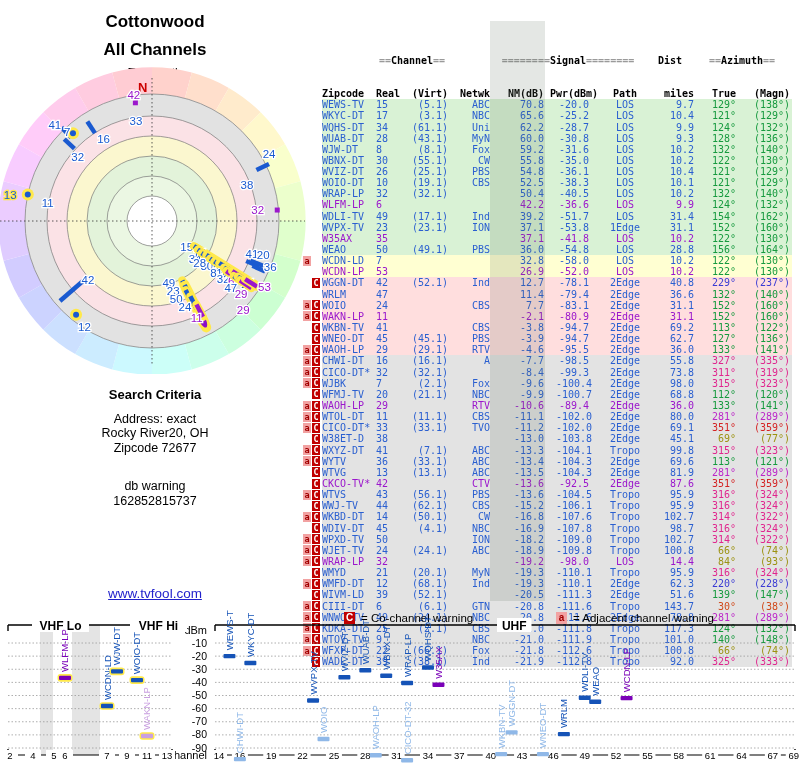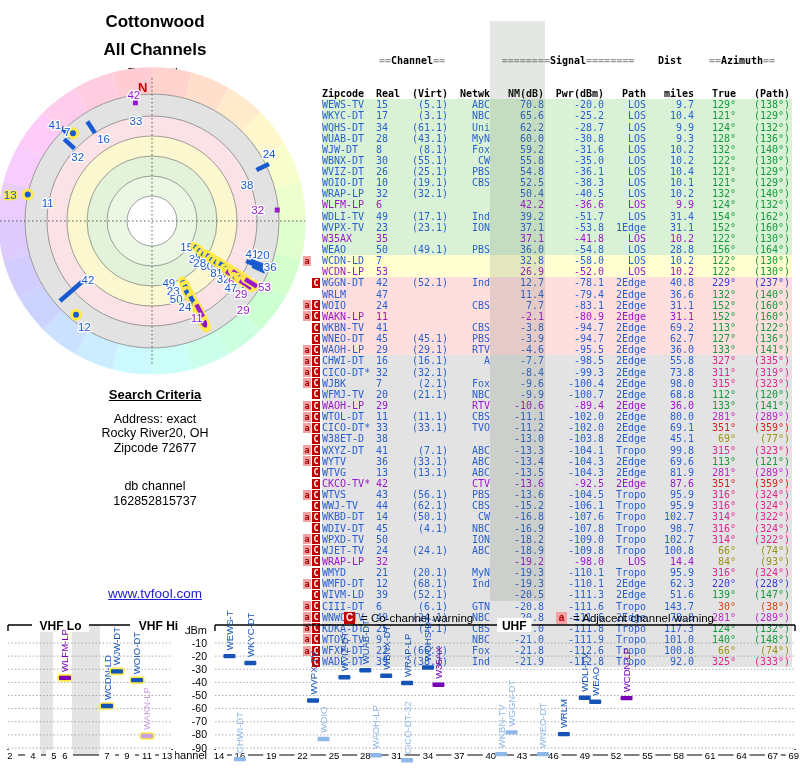--- a/index.html
+++ b/index.html
@@ -5,30 +5,30 @@
 html,body{margin:0;padding:0;background:#fff}
 body{width:800px;height:768px;position:relative;font-family:"Liberation Sans",sans-serif;color:#000;overflow:hidden}
 .abs{position:absolute}
 .ctr{text-align:center}
 
 #title1{left:0;top:12px;width:310px;font-size:17px;font-weight:bold}
 #title2{left:0;top:40px;width:310px;font-size:17px;font-weight:bold}
 #truenorth{left:0;top:66px;width:310px;font-size:12px}
 #radar-svg{left:0;top:58px}
 #search{left:0;top:388px;width:310px;font-size:12.5px;line-height:14.5px}
-#search .hd{font-weight:bold;text-decoration:underline;font-size:13px;margin-bottom:9px}
+#search .hd{font-weight:bold;font-size:13px;margin-bottom:9px}
 #search .gap{height:24px}
 #link{left:0;top:586px;width:310px;font-size:13.5px}
 #link a{color:#2222cc}
 
 #tbl{left:302px;top:10px;width:496px;font-family:"DejaVu Sans Mono","Liberation Mono",monospace;font-size:10px;line-height:11.15px;white-space:pre}
 .trow{position:relative;height:11.15px}
 .cells{margin-left:20px;width:470px;display:flex}
 .c0{width:54px}.c1{width:24px;text-align:left}.c2{width:48px;text-align:right}.c3{width:42px;text-align:right}
-.c4{width:54px;text-align:right}.c5{width:60px;text-align:right}.c6{width:42px;text-align:right}
+.c4{width:54px;text-align:right}.c5{width:60px;text-align:center}.c6{width:42px;text-align:center}
 .c7{width:48px;text-align:right}.c8{width:42px;text-align:right}.c9{width:54px;text-align:right}
 .bg-g .cells{background:#d9f2d5}.bg-y .cells{background:#ffffd2}.bg-p .cells{background:#ffdede}.bg-gr .cells{background:#e3e3e3}
 .t-b{color:#2a5fd0}.t-pu{color:#9b17cc}
 .hrow{font-weight:bold;color:#000}
 .eq{color:#9a9a9a;font-weight:bold}
 .ba,.bc{position:absolute;top:0.5px;width:8px;height:10px;font-size:8.5px;font-weight:bold;text-align:center;line-height:10px}
 .ba{left:1px;background:#f2a2a2;color:#a00000}
 .bc{left:10px;background:#c00000;color:#fff}
 #nmband{left:490px;top:21px;width:55px;height:580px;background:rgba(90,105,90,0.16);pointer-events:none}
 
@@ -178,34 +178,34 @@
     <text x="190.69831077904655" y="263.70747543446697" fill="#9b17cc" font-size="11.5" stroke="#fff" stroke-width="2.5" paint-order="stroke">11</text>
     <text x="236.82230508962238" y="255.82230508962238" fill="#9b17cc" font-size="11.5" stroke="#fff" stroke-width="2.5" paint-order="stroke">29</text>
   </svg>
 
 <div class="abs ctr" id="search">
   <div class="hd">Search Criteria</div>
   <div>Address: exact</div>
   <div>Rocky River20, OH</div>
   <div>Zipcode 72677</div>
   <div class="gap"></div>
-  <div>db channel</div>
+  <div>db warning</div>
   <div>162852815737</div>
 </div>
 <div class="abs ctr" id="link"><a href="#">www.tvfool.com</a></div>
 
 <div class="abs" id="tbl">
   <div class="trow hrow">
     <div class="cells" style="background:none">
       <span class="c0"></span><span style="width:72px;text-align:center;display:inline-block"><span class="eq">==</span><span>Channel</span><span class="eq">==</span></span><span class="c3"></span><span style="width:156px;text-align:center;display:inline-block"><span class="eq">========</span><span>Signal</span><span class="eq">========</span></span><span style="width:48px;text-align:center;display:inline-block">Dist</span><span style="width:96px;text-align:center;display:inline-block"><span class="eq">==</span><span>Azimuth</span><span class="eq">==</span></span>
     </div>
   </div>
   <div class="trow hrow">
     <div class="cells" style="background:none">
-      <span class="c0">Zipcode</span><span class="c1">Real</span><span class="c2">(Virt)</span><span class="c3">Netwk</span><span class="c4">NM(dB)</span><span class="c5">Pwr(dBm)</span><span class="c6">Path</span><span class="c7">miles</span><span class="c8">True</span><span class="c9">(Path)</span>
+      <span class="c0">Zipcode</span><span class="c1">Real</span><span class="c2">(Virt)</span><span class="c3">Netwk</span><span class="c4">NM(dB)</span><span class="c5">Pwr(dBm)</span><span class="c6">Path</span><span class="c7">miles</span><span class="c8">True</span><span class="c9">(Magn)</span>
     </div>
   </div>
   <div><div class="trow bg-g"><div class="cells t-b"><span class="c0">WEWS-TV</span><span class="c1">15</span><span class="c2">(5.1)</span><span class="c3">ABC</span><span class="c4">70.8</span><span class="c5">-20.0</span><span class="c6">LOS</span><span class="c7">9.7</span><span class="c8" style="color: rgb(22, 154, 62);">129°</span><span class="c9" style="color: rgb(22, 154, 62);">(138°)</span></div></div><div class="trow bg-g"><div class="cells t-b"><span class="c0">WKYC-DT</span><span class="c1">17</span><span class="c2">(3.1)</span><span class="c3">NBC</span><span class="c4">65.6</span><span class="c5">-25.2</span><span class="c6">LOS</span><span class="c7">10.4</span><span class="c8" style="color: rgb(22, 154, 62);">121°</span><span class="c9" style="color: rgb(22, 154, 62);">(129°)</span></div></div><div class="trow bg-g"><div class="cells t-b"><span class="c0">WQHS-DT</span><span class="c1">34</span><span class="c2">(61.1)</span><span class="c3">Uni</span><span class="c4">62.2</span><span class="c5">-28.7</span><span class="c6">LOS</span><span class="c7">9.9</span><span class="c8" style="color: rgb(22, 154, 62);">124°</span><span class="c9" style="color: rgb(22, 154, 62);">(132°)</span></div></div><div class="trow bg-g"><div class="cells t-b"><span class="c0">WUAB-DT</span><span class="c1">28</span><span class="c2">(43.1)</span><span class="c3">MyN</span><span class="c4">60.0</span><span class="c5">-30.8</span><span class="c6">LOS</span><span class="c7">9.3</span><span class="c8" style="color: rgb(22, 154, 62);">128°</span><span class="c9" style="color: rgb(22, 154, 62);">(136°)</span></div></div><div class="trow bg-g"><div class="cells t-b"><span class="c0">WJW-DT</span><span class="c1">8</span><span class="c2">(8.1)</span><span class="c3">Fox</span><span class="c4">59.2</span><span class="c5">-31.6</span><span class="c6">LOS</span><span class="c7">10.2</span><span class="c8" style="color: rgb(22, 154, 62);">132°</span><span class="c9" style="color: rgb(22, 154, 62);">(140°)</span></div></div><div class="trow bg-g"><div class="cells t-b"><span class="c0">WBNX-DT</span><span class="c1">30</span><span class="c2">(55.1)</span><span class="c3">CW</span><span class="c4">55.8</span><span class="c5">-35.0</span><span class="c6">LOS</span><span class="c7">10.2</span><span class="c8" style="color: rgb(22, 154, 62);">122°</span><span class="c9" style="color: rgb(22, 154, 62);">(130°)</span></div></div><div class="trow bg-g"><div class="cells t-b"><span class="c0">WVIZ-DT</span><span class="c1">26</span><span class="c2">(25.1)</span><span class="c3">PBS</span><span class="c4">54.8</span><span class="c5">-36.1</span><span class="c6">LOS</span><span class="c7">10.4</span><span class="c8" style="color: rgb(22, 154, 62);">121°</span><span class="c9" style="color: rgb(22, 154, 62);">(129°)</span></div></div><div class="trow bg-g"><div class="cells t-b"><span class="c0">WOIO-DT</span><span class="c1">10</span><span class="c2">(19.1)</span><span class="c3">CBS</span><span class="c4">52.5</span><span class="c5">-38.3</span><span class="c6">LOS</span><span class="c7">10.1</span><span class="c8" style="color: rgb(22, 154, 62);">121°</span><span class="c9" style="color: rgb(22, 154, 62);">(129°)</span></div></div><div class="trow bg-g"><div class="cells t-b"><span class="c0">WRAP-LP</span><span class="c1">32</span><span class="c2">(32.1)</span><span class="c3"></span><span class="c4">50.4</span><span class="c5">-40.5</span><span class="c6">LOS</span><span class="c7">10.2</span><span class="c8" style="color: rgb(22, 154, 62);">132°</span><span class="c9" style="color: rgb(22, 154, 62);">(140°)</span></div></div><div class="trow bg-g"><div class="cells t-pu"><span class="c0">WLFM-LP</span><span class="c1">6</span><span class="c2"></span><span class="c3"></span><span class="c4">42.2</span><span class="c5">-36.6</span><span class="c6">LOS</span><span class="c7">9.9</span><span class="c8" style="color: rgb(22, 154, 62);">124°</span><span class="c9" style="color: rgb(22, 154, 62);">(132°)</span></div></div><div class="trow bg-g"><div class="cells t-b"><span class="c0">WDLI-TV</span><span class="c1">49</span><span class="c2">(17.1)</span><span class="c3">Ind</span><span class="c4">39.2</span><span class="c5">-51.7</span><span class="c6">LOS</span><span class="c7">31.4</span><span class="c8" style="color: rgb(22, 154, 62);">154°</span><span class="c9" style="color: rgb(22, 154, 62);">(162°)</span></div></div><div class="trow bg-g"><div class="cells t-b"><span class="c0">WVPX-TV</span><span class="c1">23</span><span class="c2">(23.1)</span><span class="c3">ION</span><span class="c4">37.1</span><span class="c5">-53.8</span><span class="c6">1Edge</span><span class="c7">31.1</span><span class="c8" style="color: rgb(22, 154, 62);">152°</span><span class="c9" style="color: rgb(22, 154, 62);">(160°)</span></div></div><div class="trow bg-g"><div class="cells t-pu"><span class="c0">W35AX</span><span class="c1">35</span><span class="c2"></span><span class="c3"></span><span class="c4">37.1</span><span class="c5">-41.8</span><span class="c6">LOS</span><span class="c7">10.2</span><span class="c8" style="color: rgb(22, 154, 62);">122°</span><span class="c9" style="color: rgb(22, 154, 62);">(130°)</span></div></div><div class="trow bg-g"><div class="cells t-b"><span class="c0">WEAO</span><span class="c1">50</span><span class="c2">(49.1)</span><span class="c3">PBS</span><span class="c4">36.0</span><span class="c5">-54.8</span><span class="c6">LOS</span><span class="c7">28.8</span><span class="c8" style="color: rgb(22, 154, 62);">156°</span><span class="c9" style="color: rgb(22, 154, 62);">(164°)</span></div></div><div class="trow bg-y"><span class="ba">a</span><div class="cells t-b"><span class="c0">WCDN-LD</span><span class="c1">7</span><span class="c2"></span><span class="c3"></span><span class="c4">32.8</span><span class="c5">-58.0</span><span class="c6">LOS</span><span class="c7">10.2</span><span class="c8" style="color: rgb(22, 154, 62);">122°</span><span class="c9" style="color: rgb(22, 154, 62);">(130°)</span></div></div><div class="trow bg-y"><div class="cells t-pu"><span class="c0">WCDN-LP</span><span class="c1">53</span><span class="c2"></span><span class="c3"></span><span class="c4">26.9</span><span class="c5">-52.0</span><span class="c6">LOS</span><span class="c7">10.2</span><span class="c8" style="color: rgb(22, 154, 62);">122°</span><span class="c9" style="color: rgb(22, 154, 62);">(130°)</span></div></div><div class="trow bg-p"><span class="bc">C</span><div class="cells t-b"><span class="c0">WGGN-DT</span><span class="c1">42</span><span class="c2">(52.1)</span><span class="c3">Ind</span><span class="c4">12.7</span><span class="c5">-78.1</span><span class="c6">2Edge</span><span class="c7">40.8</span><span class="c8" style="color: rgb(59, 59, 212);">229°</span><span class="c9" style="color: rgb(59, 59, 212);">(237°)</span></div></div><div class="trow bg-p"><div class="cells t-b"><span class="c0">WRLM</span><span class="c1">47</span><span class="c2"></span><span class="c3"></span><span class="c4">11.4</span><span class="c5">-79.4</span><span class="c6">2Edge</span><span class="c7">36.6</span><span class="c8" style="color: rgb(22, 154, 62);">132°</span><span class="c9" style="color: rgb(22, 154, 62);">(140°)</span></div></div><div class="trow bg-p"><span class="ba">a</span><span class="bc">C</span><div class="cells t-b"><span class="c0">WOIO</span><span class="c1">24</span><span class="c2"></span><span class="c3">CBS</span><span class="c4">7.7</span><span class="c5">-83.1</span><span class="c6">2Edge</span><span class="c7">31.1</span><span class="c8" style="color: rgb(22, 154, 62);">152°</span><span class="c9" style="color: rgb(22, 154, 62);">(160°)</span></div></div><div class="trow bg-p"><span class="ba">a</span><span class="bc">C</span><div class="cells t-pu"><span class="c0">WAKN-LP</span><span class="c1">11</span><span class="c2"></span><span class="c3"></span><span class="c4">-2.1</span><span class="c5">-80.9</span><span class="c6">2Edge</span><span class="c7">31.1</span><span class="c8" style="color: rgb(22, 154, 62);">152°</span><span class="c9" style="color: rgb(22, 154, 62);">(160°)</span></div></div><div class="trow bg-p"><span class="bc">C</span><div class="cells t-b"><span class="c0">WKBN-TV</span><span class="c1">41</span><span class="c2"></span><span class="c3">CBS</span><span class="c4">-3.8</span><span class="c5">-94.7</span><span class="c6">2Edge</span><span class="c7">69.2</span><span class="c8" style="color: rgb(22, 154, 62);">113°</span><span class="c9" style="color: rgb(22, 154, 62);">(122°)</span></div></div><div class="trow bg-p"><span class="bc">C</span><div class="cells t-b"><span class="c0">WNEO-DT</span><span class="c1">45</span><span class="c2">(45.1)</span><span class="c3">PBS</span><span class="c4">-3.9</span><span class="c5">-94.7</span><span class="c6">2Edge</span><span class="c7">62.7</span><span class="c8" style="color: rgb(22, 154, 62);">127°</span><span class="c9" style="color: rgb(22, 154, 62);">(136°)</span></div></div><div class="trow bg-p"><span class="ba">a</span><span class="bc">C</span><div class="cells t-b"><span class="c0">WAOH-LP</span><span class="c1">29</span><span class="c2">(29.1)</span><span class="c3">RTV</span><span class="c4">-4.6</span><span class="c5">-95.5</span><span class="c6">2Edge</span><span class="c7">36.0</span><span class="c8" style="color: rgb(22, 154, 62);">133°</span><span class="c9" style="color: rgb(22, 154, 62);">(141°)</span></div></div><div class="trow bg-gr"><span class="ba">a</span><span class="bc">C</span><div class="cells t-b"><span class="c0">CHWI-DT</span><span class="c1">16</span><span class="c2">(16.1)</span><span class="c3">A</span><span class="c4">-7.7</span><span class="c5">-98.5</span><span class="c6">2Edge</span><span class="c7">55.8</span><span class="c8" style="color: rgb(224, 38, 142);">327°</span><span class="c9" style="color: rgb(224, 38, 142);">(335°)</span></div></div><div class="trow bg-gr"><span class="ba">a</span><span class="bc">C</span><div class="cells t-b"><span class="c0">CICO-DT*</span><span class="c1">32</span><span class="c2">(32.1)</span><span class="c3"></span><span class="c4">-8.4</span><span class="c5">-99.3</span><span class="c6">2Edge</span><span class="c7">73.8</span><span class="c8" style="color: rgb(224, 38, 142);">311°</span><span class="c9" style="color: rgb(224, 38, 142);">(319°)</span></div></div><div class="trow bg-gr"><span class="ba">a</span><span class="bc">C</span><div class="cells t-b"><span class="c0">WJBK</span><span class="c1">7</span><span class="c2">(2.1)</span><span class="c3">Fox</span><span class="c4">-9.6</span><span class="c5">-100.4</span><span class="c6">2Edge</span><span class="c7">98.0</span><span class="c8" style="color: rgb(224, 38, 142);">315°</span><span class="c9" style="color: rgb(224, 38, 142);">(323°)</span></div></div><div class="trow bg-gr"><span class="bc">C</span><div class="cells t-b"><span class="c0">WFMJ-TV</span><span class="c1">20</span><span class="c2">(21.1)</span><span class="c3">NBC</span><span class="c4">-9.9</span><span class="c5">-100.7</span><span class="c6">2Edge</span><span class="c7">68.8</span><span class="c8" style="color: rgb(22, 154, 62);">112°</span><span class="c9" style="color: rgb(22, 154, 62);">(120°)</span></div></div><div class="trow bg-gr"><span class="ba">a</span><span class="bc">C</span><div class="cells t-pu"><span class="c0">WAOH-LP</span><span class="c1">29</span><span class="c2"></span><span class="c3">RTV</span><span class="c4">-10.6</span><span class="c5">-89.4</span><span class="c6">2Edge</span><span class="c7">36.0</span><span class="c8" style="color: rgb(22, 154, 62);">133°</span><span class="c9" style="color: rgb(22, 154, 62);">(141°)</span></div></div><div class="trow bg-gr"><span class="ba">a</span><span class="bc">C</span><div class="cells t-b"><span class="c0">WTOL-DT</span><span class="c1">11</span><span class="c2">(11.1)</span><span class="c3">CBS</span><span class="c4">-11.1</span><span class="c5">-102.0</span><span class="c6">2Edge</span><span class="c7">80.0</span><span class="c8" style="color: rgb(188, 38, 201);">281°</span><span class="c9" style="color: rgb(188, 38, 201);">(289°)</span></div></div><div class="trow bg-gr"><span class="ba">a</span><span class="bc">C</span><div class="cells t-b"><span class="c0">CICO-DT*</span><span class="c1">33</span><span class="c2">(33.1)</span><span class="c3">TVO</span><span class="c4">-11.2</span><span class="c5">-102.0</span><span class="c6">2Edge</span><span class="c7">69.1</span><span class="c8" style="color: rgb(212, 34, 34);">351°</span><span class="c9" style="color: rgb(212, 34, 34);">(359°)</span></div></div><div class="trow bg-gr"><span class="bc">C</span><div class="cells t-b"><span class="c0">W38ET-D</span><span class="c1">38</span><span class="c2"></span><span class="c3"></span><span class="c4">-13.0</span><span class="c5">-103.8</span><span class="c6">2Edge</span><span class="c7">45.1</span><span class="c8" style="color: rgb(156, 146, 18);">69°</span><span class="c9" style="color: rgb(156, 146, 18);">(77°)</span></div></div><div class="trow bg-gr"><span class="ba">a</span><span class="bc">C</span><div class="cells t-b"><span class="c0">WXYZ-DT</span><span class="c1">41</span><span class="c2">(7.1)</span><span class="c3">ABC</span><span class="c4">-13.3</span><span class="c5">-104.1</span><span class="c6">Tropo</span><span class="c7">99.8</span><span class="c8" style="color: rgb(224, 38, 142);">315°</span><span class="c9" style="color: rgb(224, 38, 142);">(323°)</span></div></div><div class="trow bg-gr"><span class="ba">a</span><span class="bc">C</span><div class="cells t-b"><span class="c0">WYTV</span><span class="c1">36</span><span class="c2">(33.1)</span><span class="c3">ABC</span><span class="c4">-13.4</span><span class="c5">-104.3</span><span class="c6">2Edge</span><span class="c7">69.6</span><span class="c8" style="color: rgb(22, 154, 62);">113°</span><span class="c9" style="color: rgb(22, 154, 62);">(121°)</span></div></div><div class="trow bg-gr"><span class="bc">C</span><div class="cells t-b"><span class="c0">WTVG</span><span class="c1">13</span><span class="c2">(13.1)</span><span class="c3">ABC</span><span class="c4">-13.5</span><span class="c5">-104.3</span><span class="c6">2Edge</span><span class="c7">81.9</span><span class="c8" style="color: rgb(188, 38, 201);">281°</span><span class="c9" style="color: rgb(188, 38, 201);">(289°)</span></div></div><div class="trow bg-gr"><span class="bc">C</span><div class="cells t-pu"><span class="c0">CKCO-TV*</span><span class="c1">42</span><span class="c2"></span><span class="c3">CTV</span><span class="c4">-13.6</span><span class="c5">-92.5</span><span class="c6">2Edge</span><span class="c7">87.6</span><span class="c8" style="color: rgb(212, 34, 34);">351°</span><span class="c9" style="color: rgb(212, 34, 34);">(359°)</span></div></div><div class="trow bg-gr"><span class="ba">a</span><span class="bc">C</span><div class="cells t-b"><span class="c0">WTVS</span><span class="c1">43</span><span class="c2">(56.1)</span><span class="c3">PBS</span><span class="c4">-13.6</span><span class="c5">-104.5</span><span class="c6">Tropo</span><span class="c7">95.9</span><span class="c8" style="color: rgb(224, 38, 142);">316°</span><span class="c9" style="color: rgb(224, 38, 142);">(324°)</span></div></div><div class="trow bg-gr"><span class="bc">C</span><div class="cells t-b"><span class="c0">WWJ-TV</span><span class="c1">44</span><span class="c2">(62.1)</span><span class="c3">CBS</span><span class="c4">-15.2</span><span class="c5">-106.1</span><span class="c6">Tropo</span><span class="c7">95.9</span><span class="c8" style="color: rgb(224, 38, 142);">316°</span><span class="c9" style="color: rgb(224, 38, 142);">(324°)</span></div></div><div class="trow bg-gr"><span class="ba">a</span><span class="bc">C</span><div class="cells t-b"><span class="c0">WKBD-DT</span><span class="c1">14</span><span class="c2">(50.1)</span><span class="c3">CW</span><span class="c4">-16.8</span><span class="c5">-107.6</span><span class="c6">Tropo</span><span class="c7">102.7</span><span class="c8" style="color: rgb(224, 38, 142);">314°</span><span class="c9" style="color: rgb(224, 38, 142);">(322°)</span></div></div><div class="trow bg-gr"><span class="bc">C</span><div class="cells t-b"><span class="c0">WDIV-DT</span><span class="c1">45</span><span class="c2">(4.1)</span><span class="c3">NBC</span><span class="c4">-16.9</span><span class="c5">-107.8</span><span class="c6">Tropo</span><span class="c7">98.7</span><span class="c8" style="color: rgb(224, 38, 142);">316°</span><span class="c9" style="color: rgb(224, 38, 142);">(324°)</span></div></div><div class="trow bg-gr"><span class="ba">a</span><span class="bc">C</span><div class="cells t-b"><span class="c0">WPXD-TV</span><span class="c1">50</span><span class="c2"></span><span class="c3">ION</span><span class="c4">-18.2</span><span class="c5">-109.0</span><span class="c6">Tropo</span><span class="c7">102.7</span><span class="c8" style="color: rgb(224, 38, 142);">314°</span><span class="c9" style="color: rgb(224, 38, 142);">(322°)</span></div></div><div class="trow bg-gr"><span class="ba">a</span><span class="bc">C</span><div class="cells t-b"><span class="c0">WJET-TV</span><span class="c1">24</span><span class="c2">(24.1)</span><span class="c3">ABC</span><span class="c4">-18.9</span><span class="c5">-109.8</span><span class="c6">Tropo</span><span class="c7">100.8</span><span class="c8" style="color: rgb(156, 146, 18);">66°</span><span class="c9" style="color: rgb(156, 146, 18);">(74°)</span></div></div><div class="trow bg-gr"><span class="ba">a</span><span class="bc">C</span><div class="cells t-pu"><span class="c0">WRAP-LP</span><span class="c1">32</span><span class="c2"></span><span class="c3"></span><span class="c4">-19.2</span><span class="c5">-98.0</span><span class="c6">LOS</span><span class="c7">14.4</span><span class="c8" style="color: rgb(156, 146, 18);">84°</span><span class="c9" style="color: rgb(156, 146, 18);">(93°)</span></div></div><div class="trow bg-gr"><span class="bc">C</span><div class="cells t-b"><span class="c0">WMYD</span><span class="c1">21</span><span class="c2">(20.1)</span><span class="c3">MyN</span><span class="c4">-19.3</span><span class="c5">-110.1</span><span class="c6">Tropo</span><span class="c7">95.9</span><span class="c8" style="color: rgb(224, 38, 142);">316°</span><span class="c9" style="color: rgb(224, 38, 142);">(324°)</span></div></div><div class="trow bg-gr"><span class="ba">a</span><span class="bc">C</span><div class="cells t-b"><span class="c0">WMFD-DT</span><span class="c1">12</span><span class="c2">(68.1)</span><span class="c3">Ind</span><span class="c4">-19.3</span><span class="c5">-110.1</span><span class="c6">2Edge</span><span class="c7">62.3</span><span class="c8" style="color: rgb(59, 59, 212);">220°</span><span class="c9" style="color: rgb(59, 59, 212);">(228°)</span></div></div><div class="trow bg-gr"><span class="bc">C</span><div class="cells t-b"><span class="c0">WIVM-LD</span><span class="c1">39</span><span class="c2">(52.1)</span><span class="c3"></span><span class="c4">-20.5</span><span class="c5">-111.3</span><span class="c6">2Edge</span><span class="c7">51.6</span><span class="c8" style="color: rgb(22, 154, 62);">139°</span><span class="c9" style="color: rgb(22, 154, 62);">(147°)</span></div></div><div class="trow bg-gr"><span class="ba">a</span><span class="bc">C</span><div class="cells t-b"><span class="c0">CIII-DT</span><span class="c1">6</span><span class="c2">(6.1)</span><span class="c3">GTN</span><span class="c4">-20.8</span><span class="c5">-111.6</span><span class="c6">Tropo</span><span class="c7">143.7</span><span class="c8" style="color: rgb(208, 73, 26);">30°</span><span class="c9" style="color: rgb(208, 73, 26);">(38°)</span></div></div><div class="trow bg-gr"><span class="ba">a</span><span class="bc">C</span><div class="cells t-b"><span class="c0">WNWO-TV</span><span class="c1">49</span><span class="c2">(24.1)</span><span class="c3">NBC</span><span class="c4">-20.8</span><span class="c5">-111.6</span><span class="c6">2Edge</span><span class="c7">78.8</span><span class="c8" style="color: rgb(188, 38, 201);">281°</span><span class="c9" style="color: rgb(188, 38, 201);">(289°)</span></div></div><div class="trow bg-gr"><span class="ba">a</span><span class="bc">C</span><div class="cells t-b"><span class="c0">KDKA-DT</span><span class="c1">25</span><span class="c2">(2.1)</span><span class="c3">CBS</span><span class="c4">-21.0</span><span class="c5">-111.8</span><span class="c6">Tropo</span><span class="c7">117.3</span><span class="c8" style="color: rgb(22, 154, 62);">124°</span><span class="c9" style="color: rgb(22, 154, 62);">(132°)</span></div></div><div class="trow bg-gr"><span class="ba">a</span><span class="bc">C</span><div class="cells t-b"><span class="c0">WTOV-TV</span><span class="c1">9</span><span class="c2"></span><span class="c3">NBC</span><span class="c4">-21.0</span><span class="c5">-111.9</span><span class="c6">Tropo</span><span class="c7">101.0</span><span class="c8" style="color: rgb(22, 154, 62);">140°</span><span class="c9" style="color: rgb(22, 154, 62);">(148°)</span></div></div><div class="trow bg-gr"><span class="ba">a</span><span class="bc">C</span><div class="cells t-b"><span class="c0">WFXP-DT</span><span class="c1">22</span><span class="c2">(66.1)</span><span class="c3">Fox</span><span class="c4">-21.8</span><span class="c5">-112.6</span><span class="c6">Tropo</span><span class="c7">100.8</span><span class="c8" style="color: rgb(156, 146, 18);">66°</span><span class="c9" style="color: rgb(156, 146, 18);">(74°)</span></div></div><div class="trow bg-gr"><span class="bc">C</span><div class="cells t-b"><span class="c0">WADL-DT</span><span class="c1">39</span><span class="c2">(38.1)</span><span class="c3">Ind</span><span class="c4">-21.9</span><span class="c5">-112.8</span><span class="c6">Tropo</span><span class="c7">92.0</span><span class="c8" style="color: rgb(224, 38, 142);">325°</span><span class="c9" style="color: rgb(224, 38, 142);">(333°)</span></div></div></div>
 </div>
 <div class="abs" id="nmband"></div>
 
 <div class="abs leg" id="leg-co">
   <span class="bdg">C</span>
   <span>= Co-channel warning</span>
 </div>

